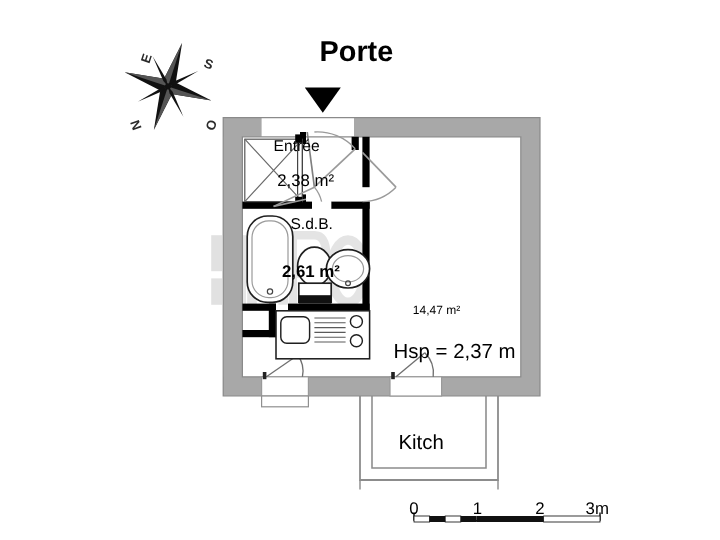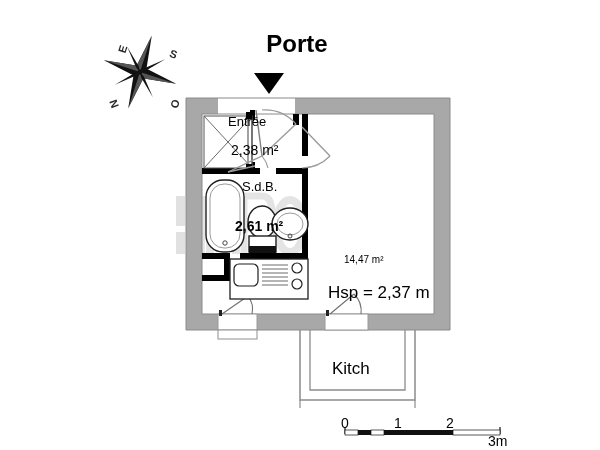--- a/index.html
+++ b/index.html
@@ -60,21 +60,21 @@
   .t-balcon-name  { left: 332px; top: 360px; font-size: 17px; }
 
   .scale-num {
     position: absolute;
     font-size: 14px;
     font-weight: 400;
   }
   .sn-0  { left: 341px; top: 415px; }
   .sn-1  { left: 394px; top: 415px; }
   .sn-2  { left: 446px; top: 415px; }
-  .sn-3  { left: 488px; top: 433px; }
+  .sn-3  { left: 488px; top: 415px; }
 
   .compass-letter {
     position: absolute;
     font-size: 11px;
     font-weight: 600;
     color: #2a2a2a;
   }
 </style>
 </head>
 <body>

